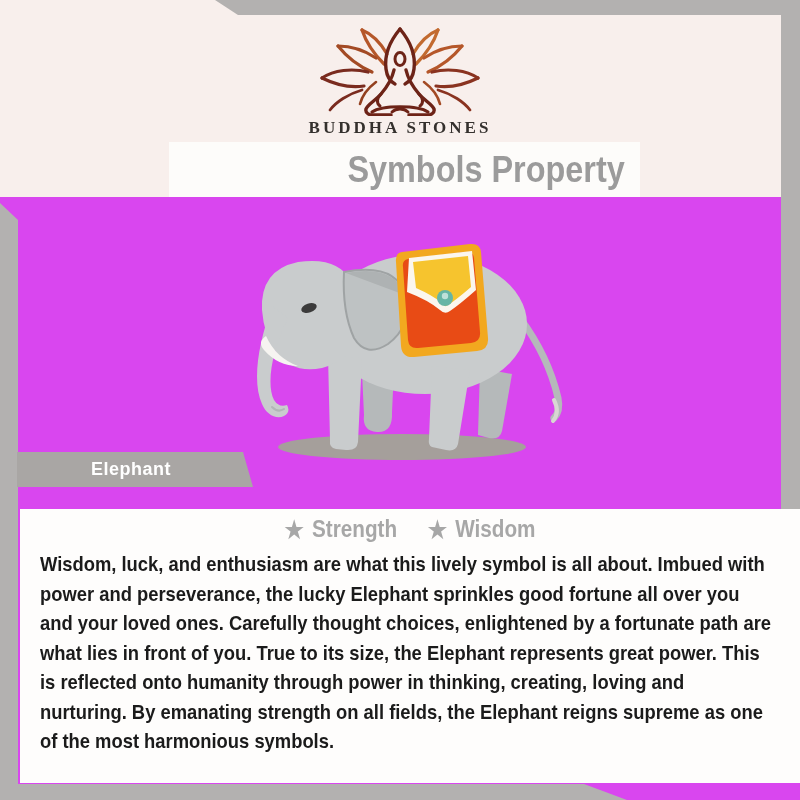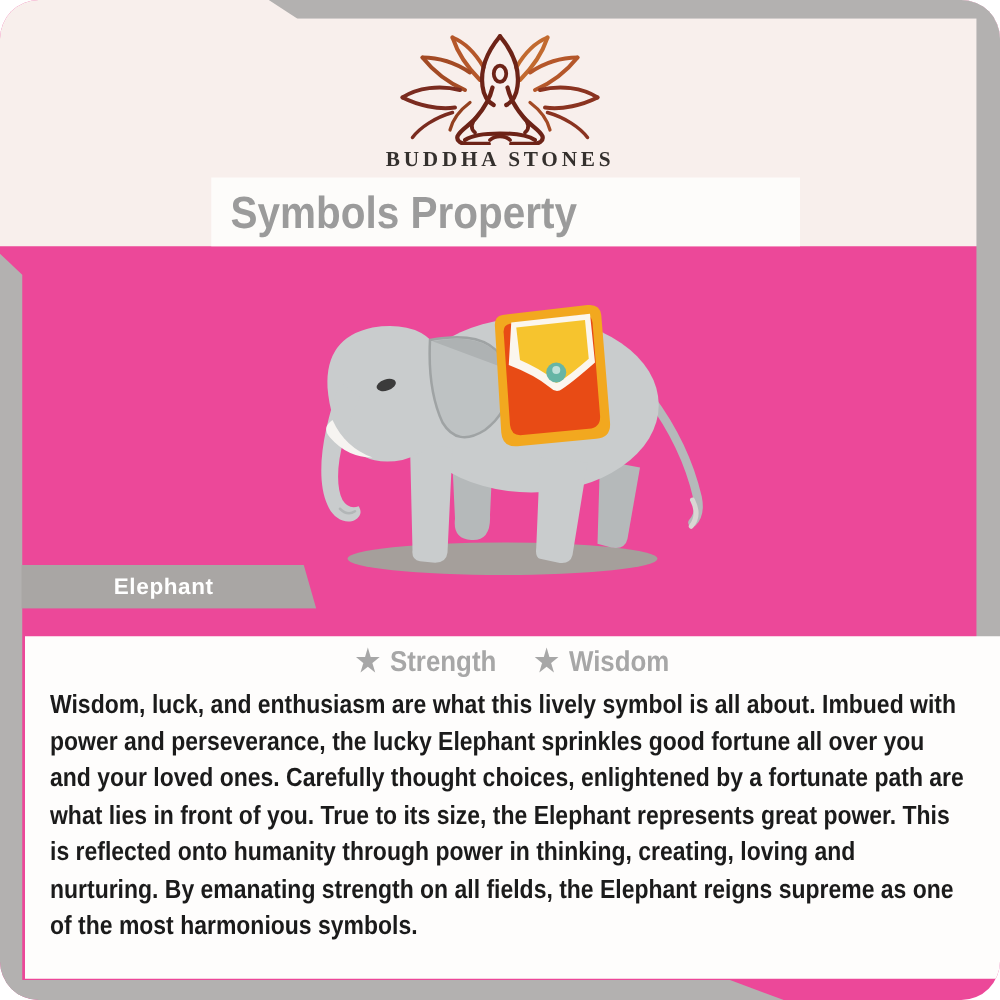--- a/index.html
+++ b/index.html
@@ -1,32 +1,32 @@
 <!DOCTYPE html>
 <html><head>
 <meta charset="utf-8">
 <style>
   html,body{margin:0;padding:0;background:#fff;}
   .canvas{position:relative;width:800px;height:800px;overflow:hidden;
-          background:#ec4899;font-family:"Liberation Sans",sans-serif;border-radius:31px;}
+          background:#d946ef;font-family:"Liberation Sans",sans-serif;}
   .bg-top{position:absolute;left:0;top:0;width:800px;height:197px;background:#f8efec;}
   .overlay{position:absolute;inset:0;pointer-events:none;}
   .frame{position:absolute;inset:0;background:#b3b1b0;}
   .frame-top{clip-path:polygon(215px 0,800px 0,800px 15px,238px 15px);}
   .frame-right{clip-path:polygon(781px 0,800px 0,800px 590px,781px 573px);}
   .frame-left{clip-path:polygon(0 203px,18px 220px,18px 800px,0 800px);}
   .frame-bottom{clip-path:polygon(0 784px,584px 784px,627px 800px,0 800px);}
 
   .logo-wrap{position:absolute;left:0;top:24px;width:800px;text-align:center;}
   .brand-name{position:absolute;left:0;top:118px;width:800px;text-align:center;
               font-family:"Liberation Serif",serif;font-size:17px;font-weight:bold;
               letter-spacing:3px;color:#34302d;}
 
   .title-banner{position:absolute;left:169px;top:142px;width:471px;height:55px;
-                background:#fdfcfa;display:flex;align-items:center;justify-content:flex-start;}
+                background:#fdfcfa;display:flex;align-items:center;justify-content:flex-end;}
   .title-banner span{font-size:36px;font-weight:bold;color:#9b9b9b;
                      transform:scaleX(0.9);white-space:nowrap;}
 
   .symbol-banner{position:absolute;left:17px;top:452px;width:236px;height:35px;
                  background:#a9a6a4;clip-path:polygon(0 0,226px 0,236px 35px,0 35px);
                  display:flex;align-items:center;justify-content:center;}
   .symbol-banner span{font-size:18px;font-weight:bold;color:#ffffff;letter-spacing:0.5px;
                       transform:translateX(-4px);}
 
   .content-box{position:absolute;left:20px;top:509px;width:780px;height:274px;

